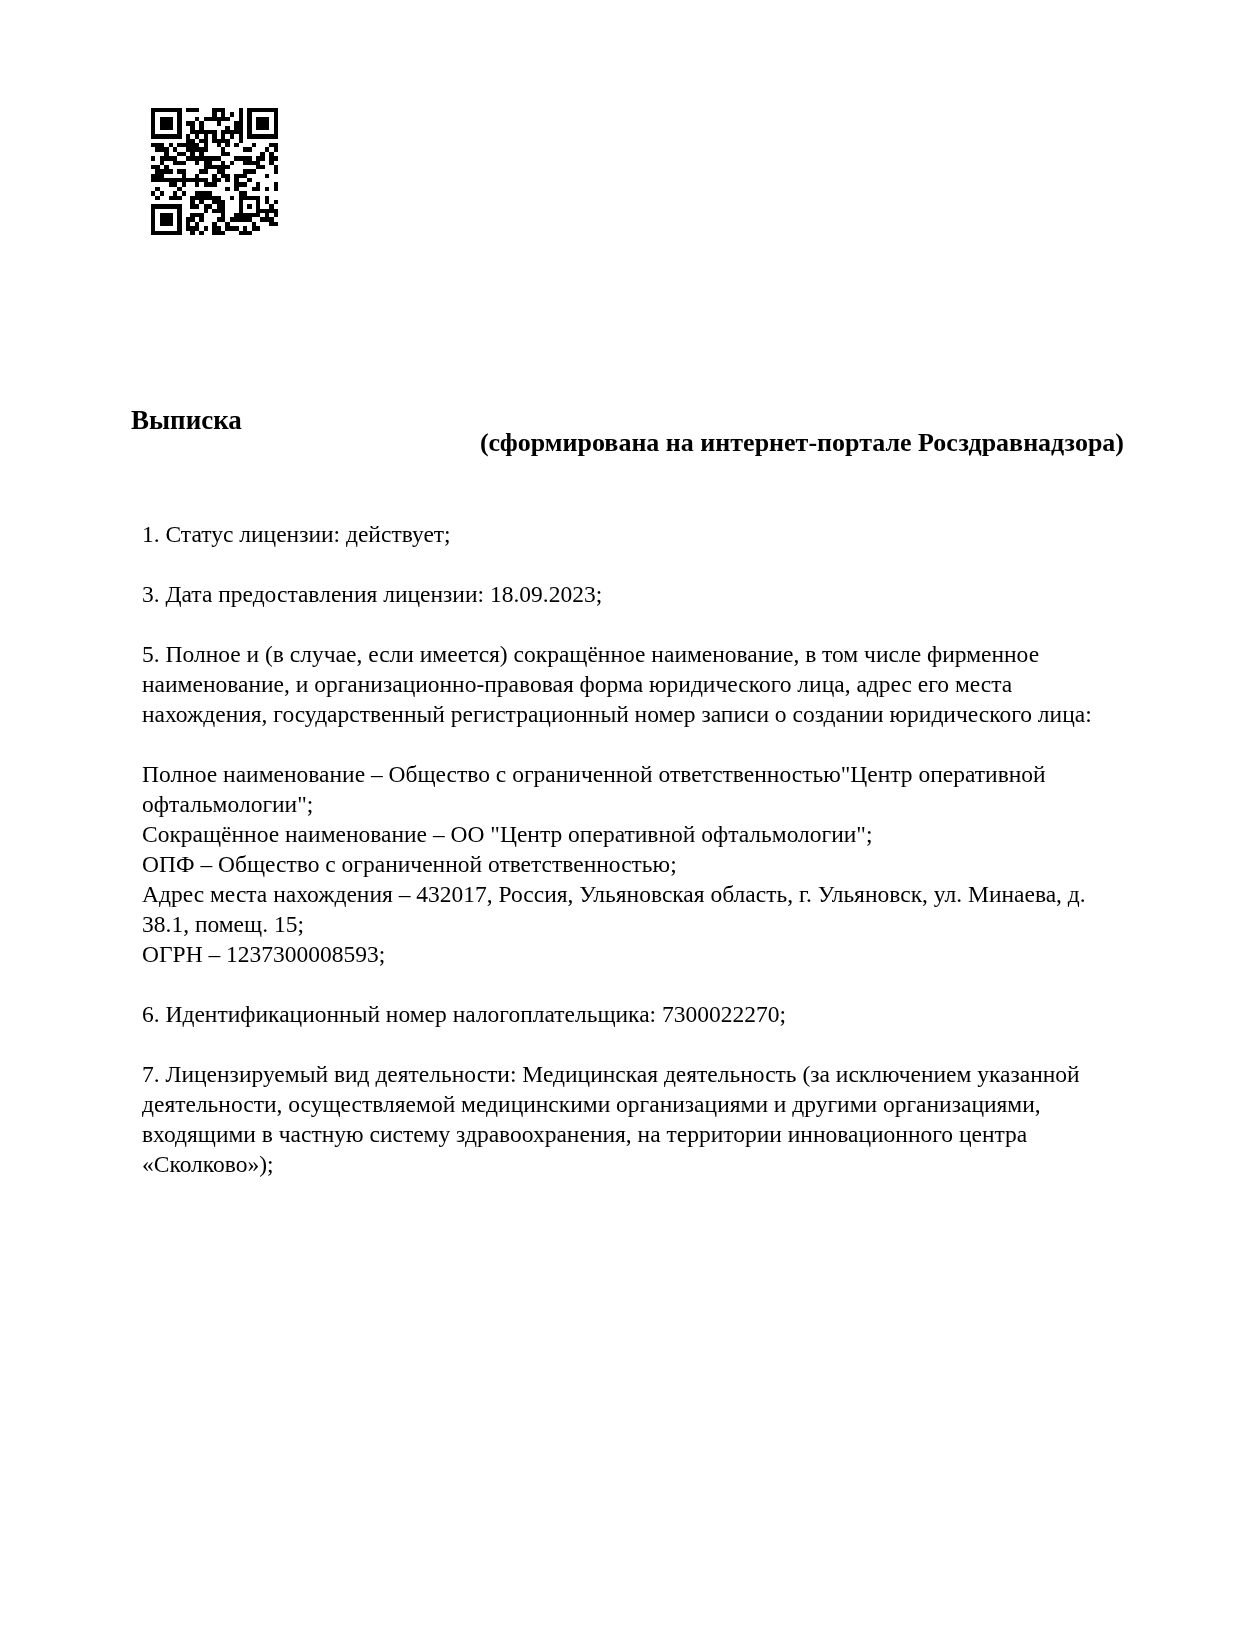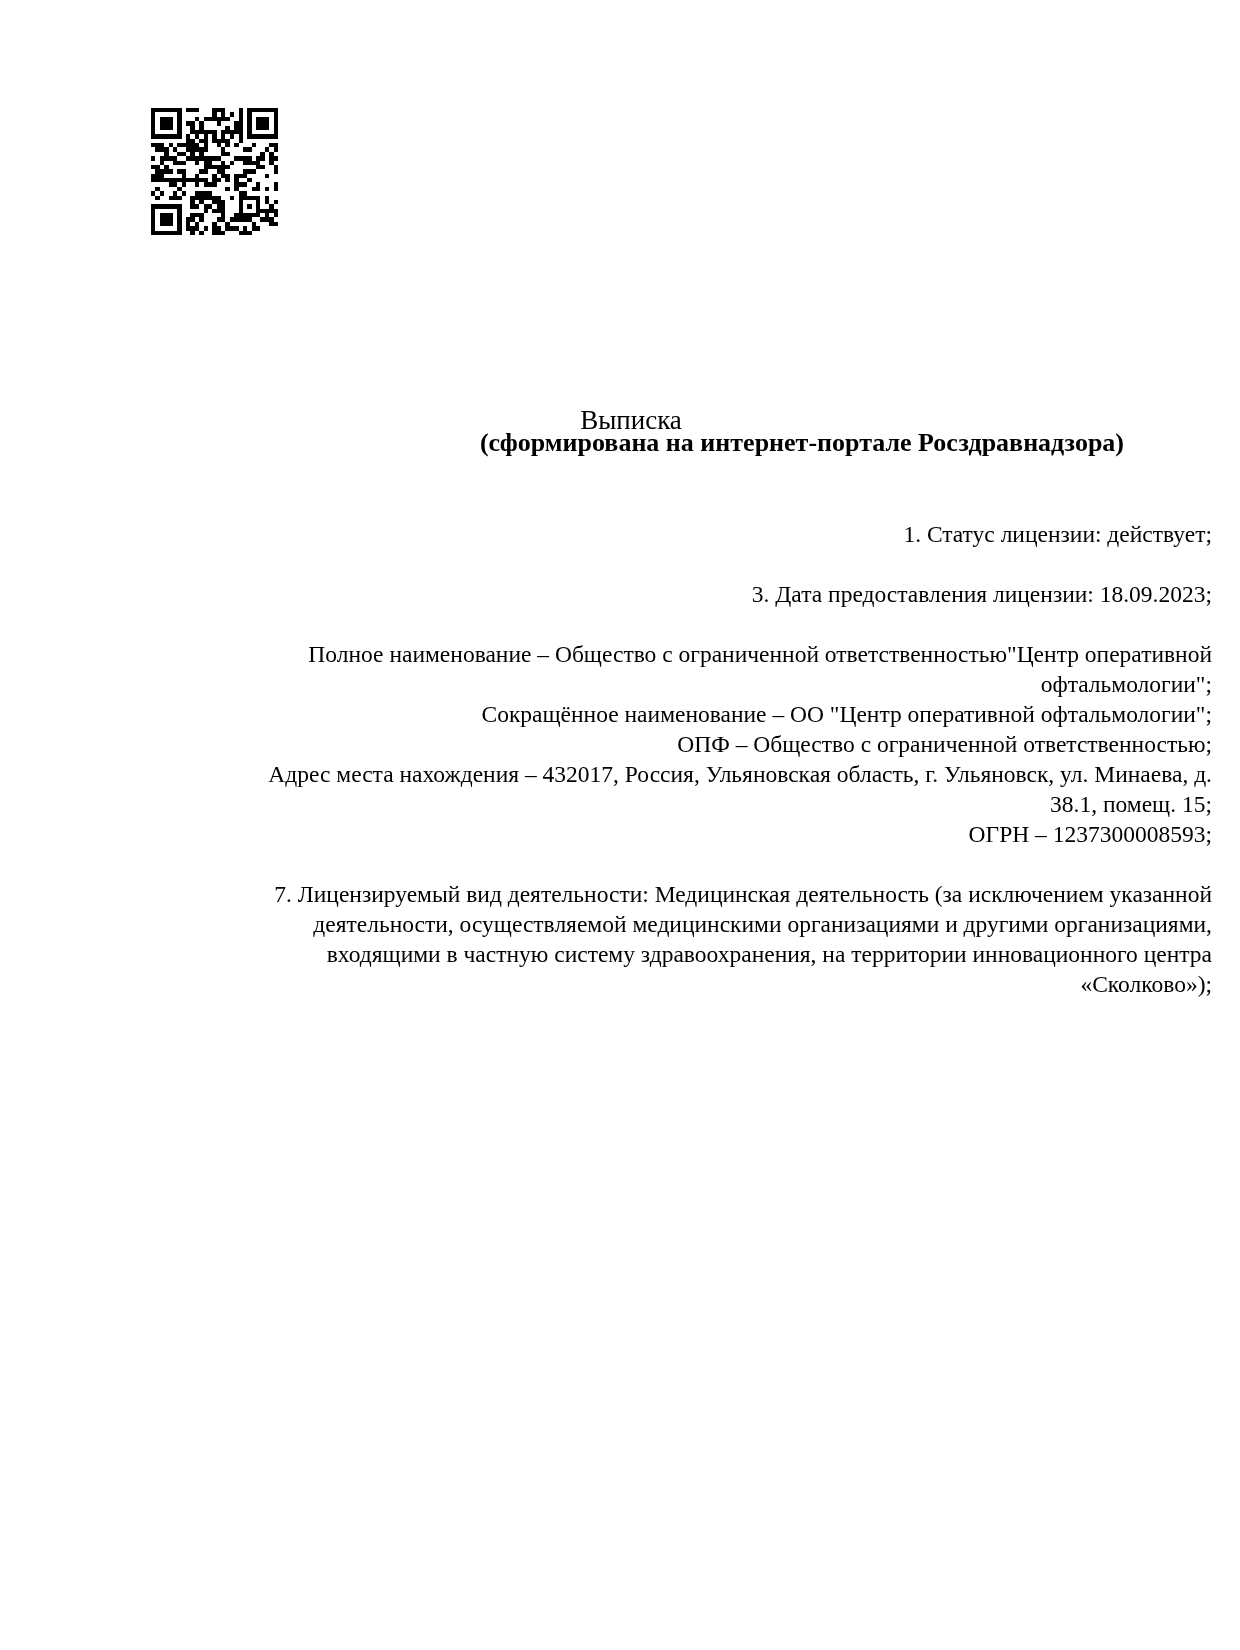--- a/index.html
+++ b/index.html
@@ -21,22 +21,22 @@
     left: 151px;
     top: 108px;
     width: 127px;
     height: 127px;
   }
   .title-block {
     position: absolute;
     left: 131px;
     top: 330px;
     width: 1000px;
-    text-align: center;
-    font-weight: normal;
+    text-align: left;
+    font-weight: bold;
     font-size: 27px;
     line-height: 36px;
     white-space: pre;
   }
   .subtitle {
     position: absolute;
     left: 142px;
     top: 431px;
     width: 982px;
     text-align: right;
@@ -47,23 +47,22 @@
   }
   .body-text {
     position: absolute;
     left: 142px;
     top: 519px;
     width: 1070px;
     font-size: 23.5px;
     line-height: 30px;
   }
   .para {
-    margin: 0 0 30px 10px;
+    margin: 0 0 30px 0;
     white-space: pre;
-    text-align: right;
   }
 </style>
 </head>
 <body>
 
 <div class="page">
 
   <svg id="qr" class="qr" viewBox="0 0 29 29">
       <g fill="#000000" shape-rendering="crispEdges">
         <rect x="0" y="0" width="1" height="1"></rect>
@@ -486,26 +485,30 @@
 
   <div class="title-block">
     <div>Выписка</div>
   </div>
 
   <div class="subtitle">(сформирована на интернет-портале Росздравнадзора)</div>
 
   <div class="body-text">
     <p class="para">1. Статус лицензии: действует;</p>
     <p class="para">3. Дата предоставления лицензии: 18.09.2023;</p>
+    <p class="para">5. Полное и (в случае, если имеется) сокращённое наименование, в том числе фирменное
+наименование, и организационно-правовая форма юридического лица, адрес его места
+нахождения, государственный регистрационный номер записи о создании юридического лица:</p>
     <p class="para">Полное наименование – Общество с ограниченной ответственностью"Центр оперативной
 офтальмологии";
 Сокращённое наименование – ОО "Центр оперативной офтальмологии";
 ОПФ – Общество с ограниченной ответственностью;
 Адрес места нахождения – 432017, Россия, Ульяновская область, г. Ульяновск, ул. Минаева, д.
 38.1, помещ. 15;
 ОГРН – 1237300008593;</p>
+    <p class="para">6. Идентификационный номер налогоплательщика: 7300022270;</p>
     <p class="para">7. Лицензируемый вид деятельности: Медицинская деятельность (за исключением указанной
 деятельности, осуществляемой медицинскими организациями и другими организациями,
 входящими в частную систему здравоохранения, на территории инновационного центра
 «Сколково»);</p>
   </div>
 
 </div>
 
 </body></html>

